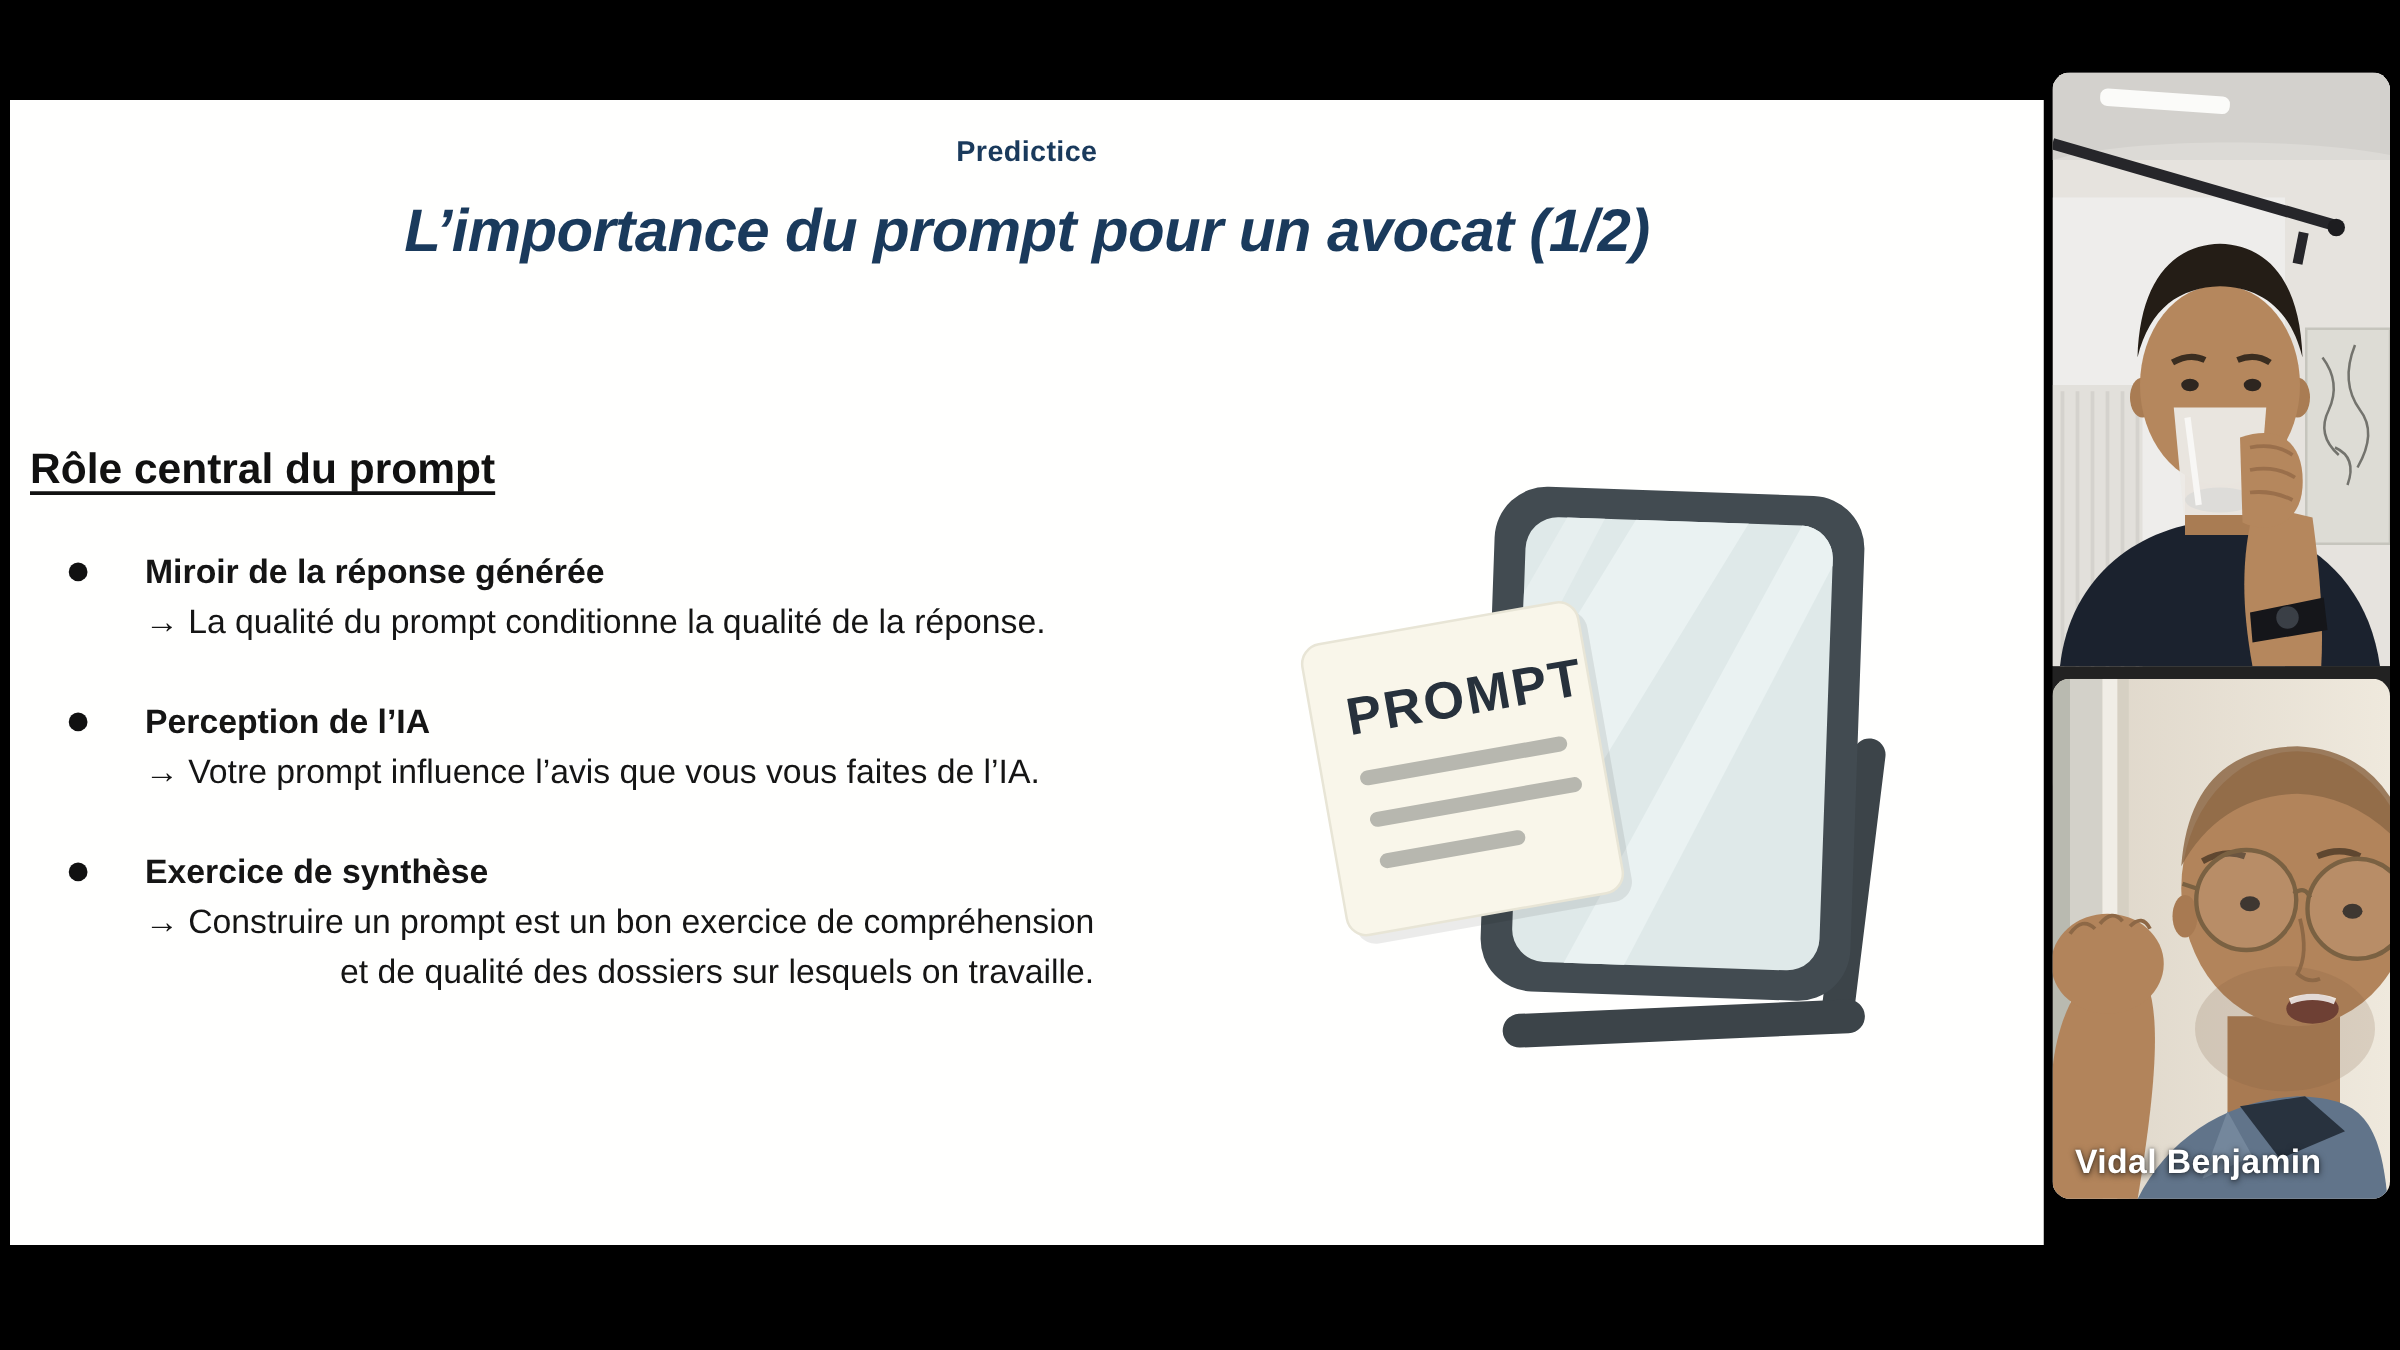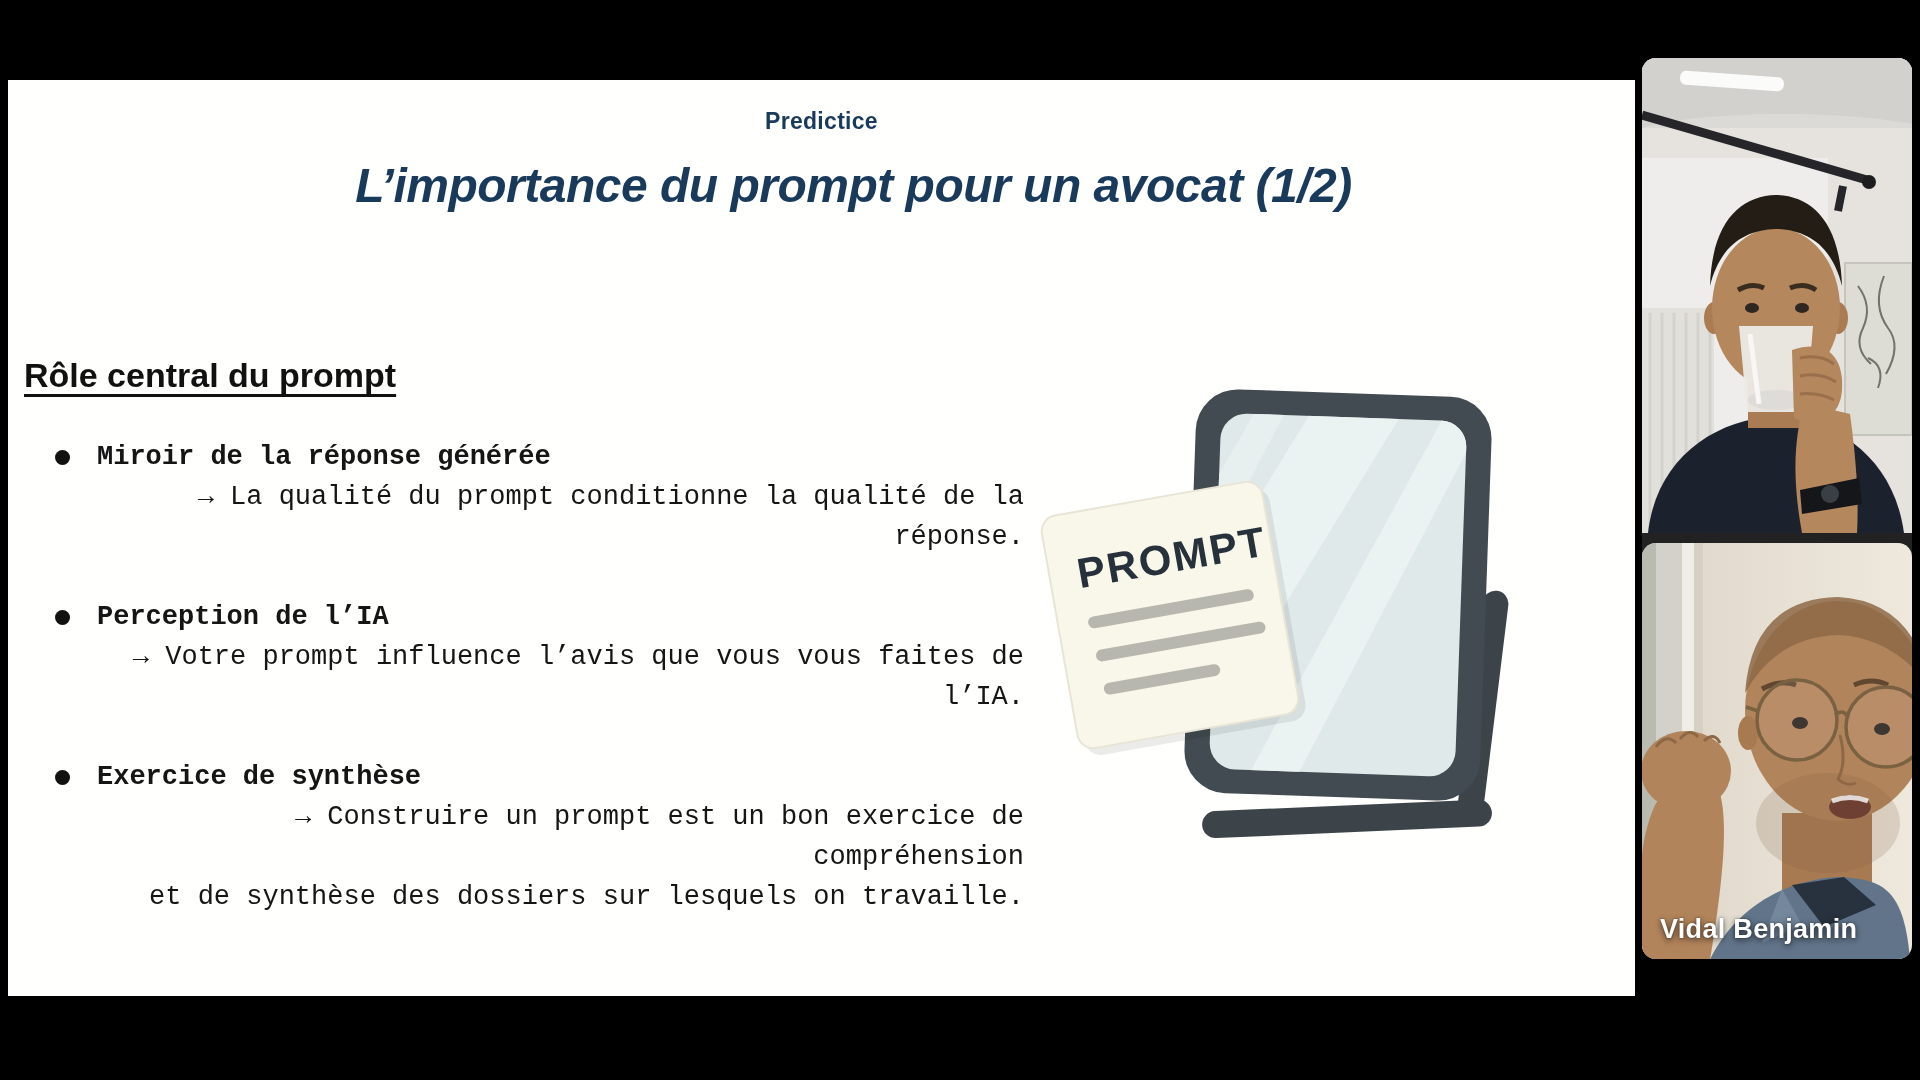--- a/index.html
+++ b/index.html
@@ -3,28 +3,28 @@
 <meta charset="utf-8">
 <style>
   html,body{margin:0;padding:0;background:#000;}
   .screen{position:relative;width:1920px;height:1080px;background:#000;overflow:hidden;
           font-family:"Liberation Sans",sans-serif;}
   
   .slide{position:absolute;left:8px;top:80px;width:1627px;height:916px;background:#fffffe;}
   .brand{position:absolute;top:28px;left:0;width:100%;text-align:center;
          font-size:23px;font-weight:bold;color:#1a3a5c;letter-spacing:0.3px;}
   .title{position:absolute;top:78px;left:0;width:100%;margin:0;text-align:center;
-         font-size:48px;font-weight:bold;font-style:italic;color:#1a3a5c;letter-spacing:-0.5px;padding-left:32px;}
+         font-size:48px;font-weight:bold;font-style:italic;color:#1a3a5c;letter-spacing:-0.5px;}
   .content{position:absolute;left:16px;top:276px;width:1000px;}
   .section-heading{margin:0 0 42px 0;font-size:34px;font-weight:bold;color:#111;
          text-decoration:underline;text-decoration-thickness:3px;text-underline-offset:7px;}
   .bullet{display:flex;margin-bottom:40px;}
   .dot{flex:0 0 auto;width:15px;height:15px;border-radius:50%;background:#111;
        margin:13px 0 0 31px;}
-  .bullet-text{margin-left:27px;font-size:27px;line-height:40px;color:#151515;font-family:Liberation Mono, monospace;}
+  .bullet-text{margin-left:46px;font-size:27px;line-height:40px;color:#151515;}
   .bullet-title{font-weight:bold;}
   .bullet-line{font-weight:normal;text-align:right;}
   .mirror-illo{position:absolute;left:1032px;top:305px;}
   svg text{font-family:"Liberation Sans",sans-serif;}
   
   .tile{position:absolute;left:1642px;width:270px;border-radius:14px;overflow:hidden;background:#222;}
   .tile-1{top:58px;height:582px;}
   .tile-2{top:543px;height:416px;}
   .tile svg{display:block;}
   .name-label{position:absolute;left:18px;bottom:14px;font-size:27px;font-weight:bold;color:#fff;
@@ -55,21 +55,21 @@
           <div class="bullet-text">
             <div class="bullet-title">Perception de l’IA</div>
             <div class="bullet-line">→ Votre prompt influence l’avis que vous vous faites de l’IA.</div>
           </div>
         </div>
         <div class="bullet">
           <span class="dot"></span>
           <div class="bullet-text">
             <div class="bullet-title">Exercice de synthèse</div>
             <div class="bullet-line">→ Construire un prompt est un bon exercice de compréhension</div>
-            <div class="bullet-line">et de synthèse des dossiers sur lesquels on travaille.</div>
+            <div class="bullet-line">et de qualité des dossiers sur lesquels on travaille.</div>
           </div>
         </div>
       </div>
     </div>
 
     <svg class="mirror-illo" width="470" height="465" viewBox="0 0 470 465">
       <defs>
         <clipPath id="glassClip">
           <rect x="175" y="32" width="246" height="356" rx="26" transform="rotate(2 298 210)"></rect>
         </clipPath>

